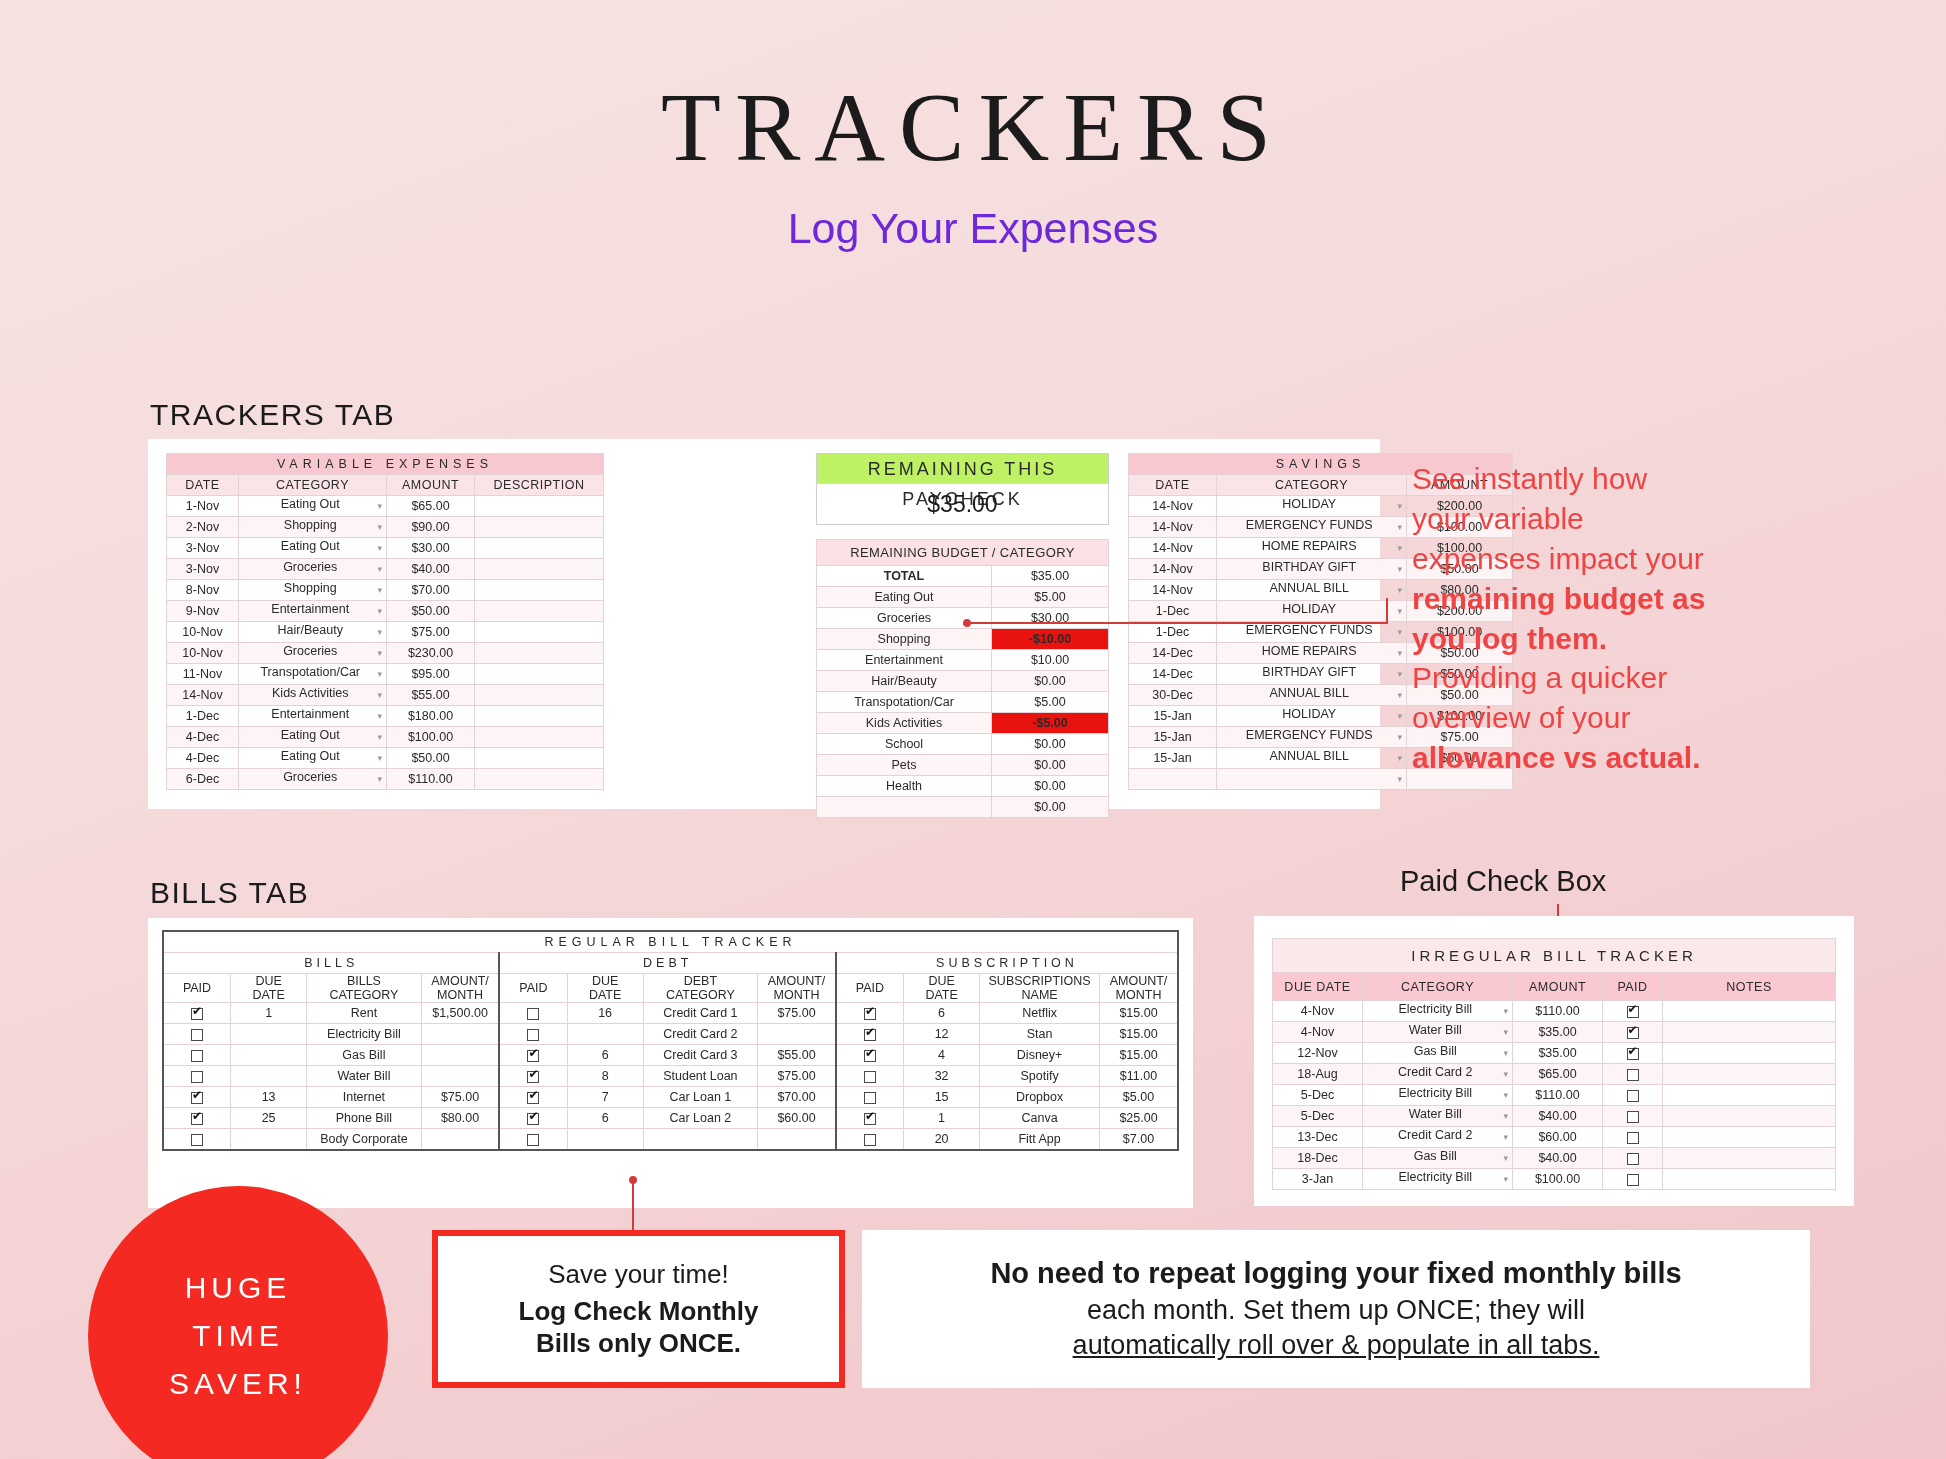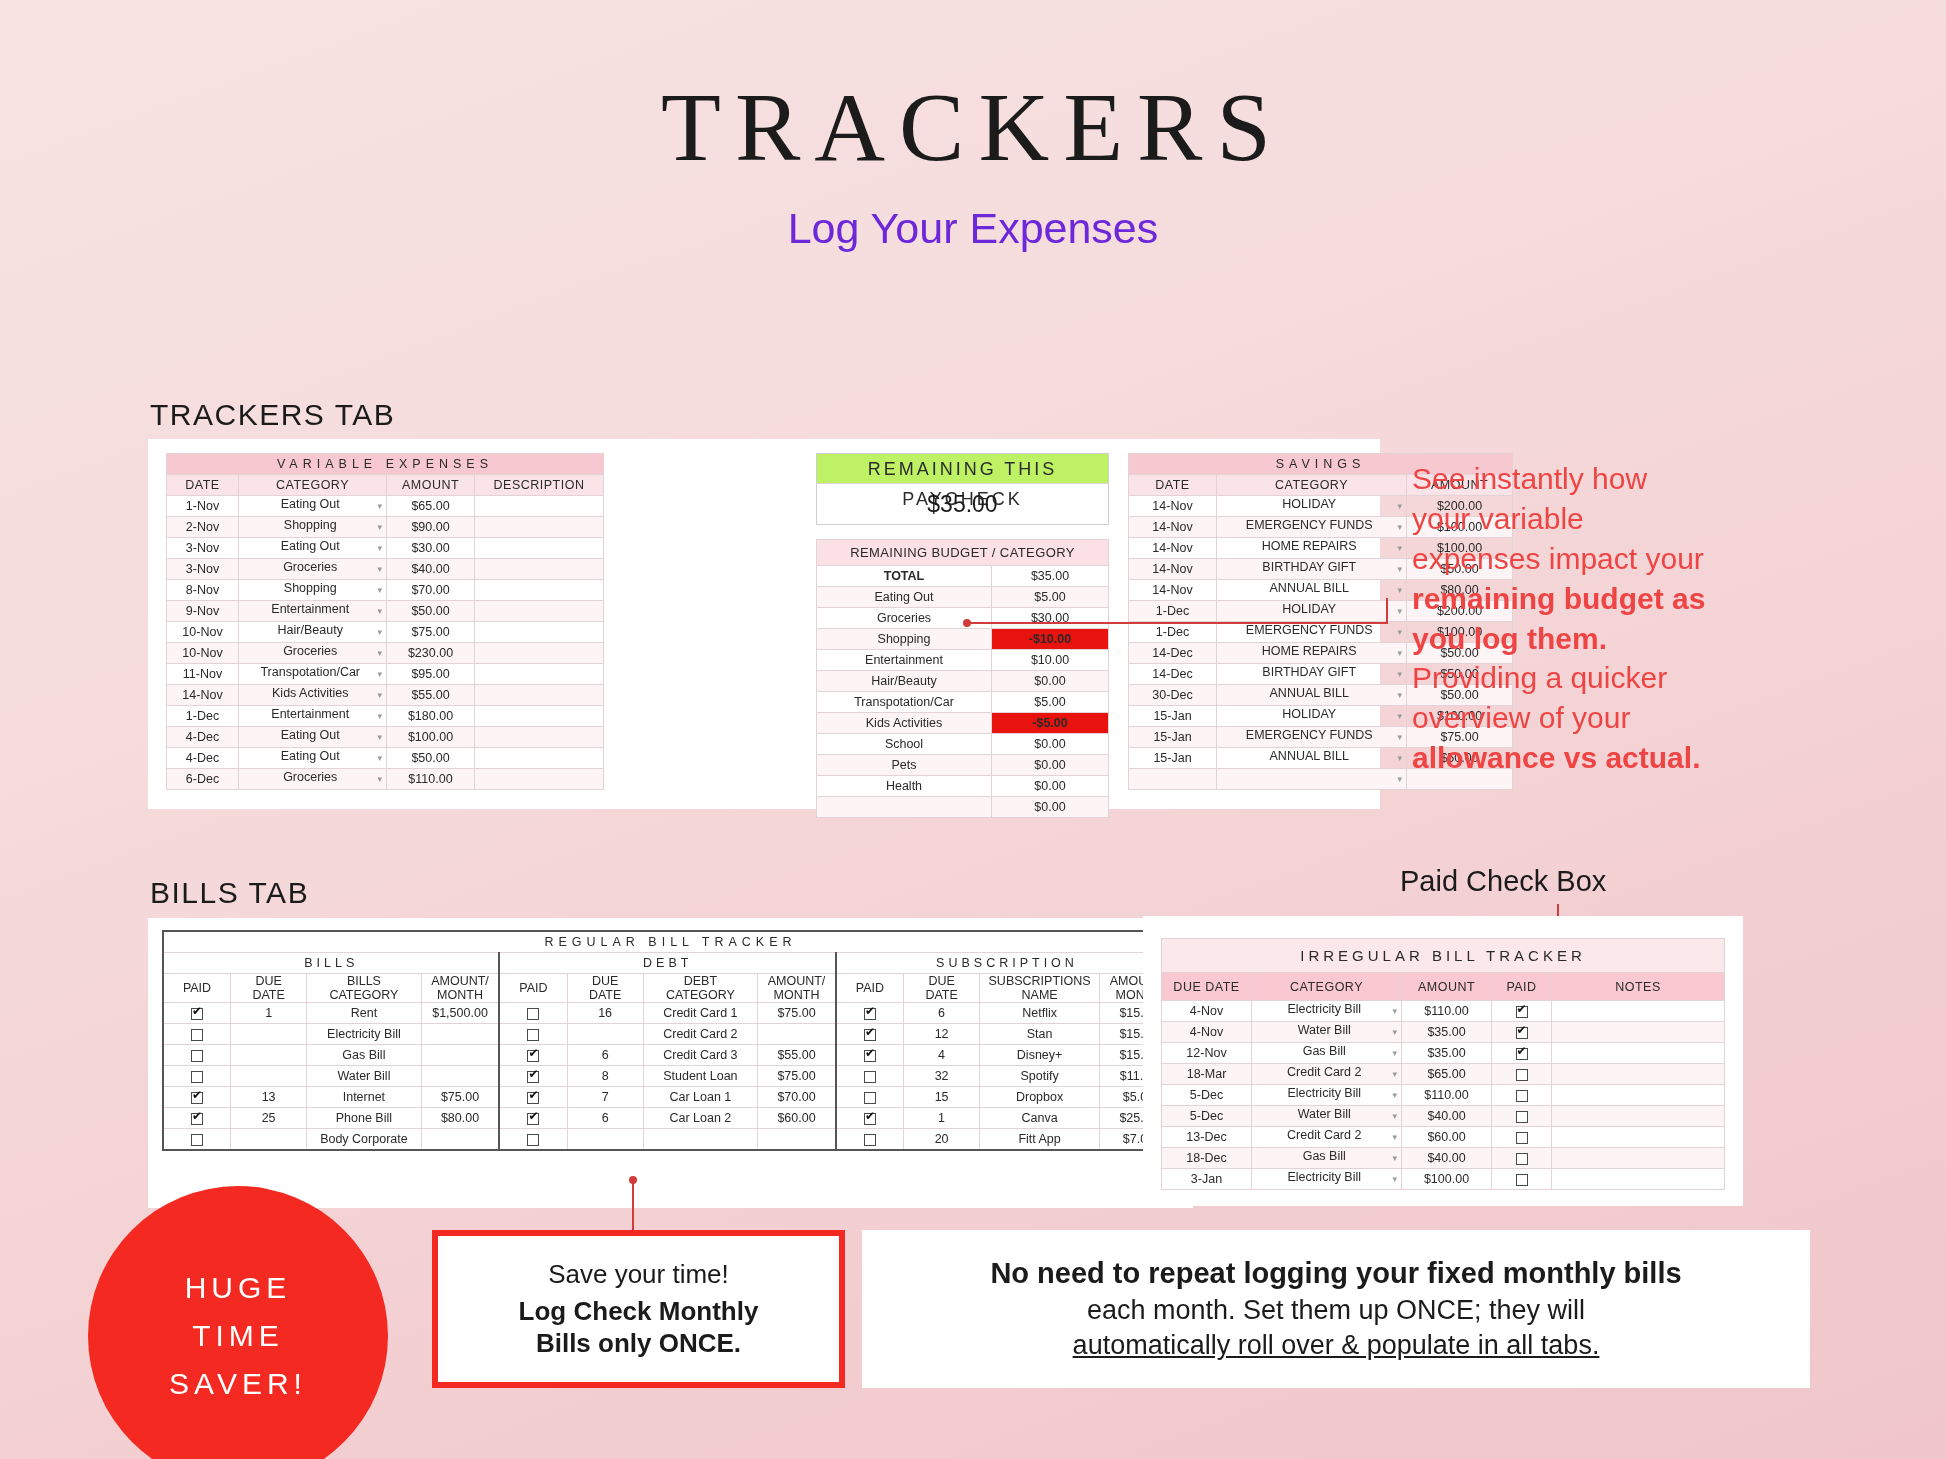--- a/index.html
+++ b/index.html
@@ -88,21 +88,21 @@
   }
   .lead-line { position:absolute; background:#d23b3b; }
   .lead-dot { position:absolute; width:8px; height:8px; border-radius:50%; background:#d23b3b; }
 
   
   #bills-wrap {
     position:absolute; left:148px; top:840px; width:1045px; height:290px; background:#fff;
   }
   #bills-inner { position:absolute; left:14px; top:12px; right:14px; }
   #irregular-wrap {
-    position:absolute; left:1143px; top:838px; width:600px; height:290px; background:#fff;
+    position:absolute; left:1254px; top:838px; width:600px; height:290px; background:#fff;
   }
   #irr-inner { position:absolute; left:18px; top:22px; right:18px; }
 
   .grp-hdr { background:#fff; font-size:14.5px; letter-spacing:4px; height:34px; }
   .big-hdr { background:#fff; font-size:15px; letter-spacing:5px; height:36px; }
   .sub-hdr { background:#fff; font-size:10.5px; height:32px; line-height:1.15; color:#3a3a3a; }
   .thick-r { border-right:2px solid #555 !important; }
   .ckbox {
     display:inline-block; width:12px; height:12px; border:1px solid #4a4a4a; background:#fff;
     vertical-align:middle; position:relative;
@@ -625,21 +625,21 @@
               <td></td>
             </tr>
             <tr>
               <td>12-Nov</td>
               <td>Gas Bill<span class="caret">▾</span></td>
               <td>$35.00</td>
               <td><span class="ckbox checked"></span></td>
               <td></td>
             </tr>
             <tr class="alt">
-              <td>18-Mar</td>
+              <td>18-Aug</td>
               <td>Credit Card 2<span class="caret">▾</span></td>
               <td>$65.00</td>
               <td><span class="ckbox"></span></td>
               <td></td>
             </tr>
             <tr>
               <td>5-Dec</td>
               <td>Electricity Bill<span class="caret">▾</span></td>
               <td>$110.00</td>
               <td><span class="ckbox"></span></td>

